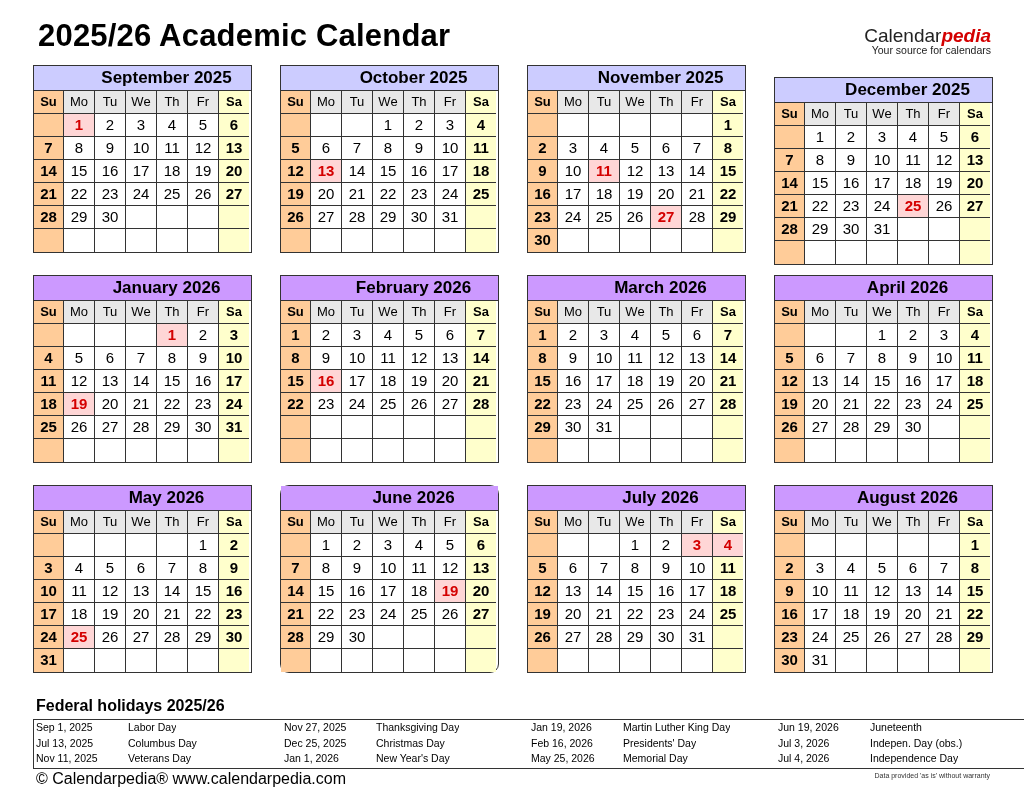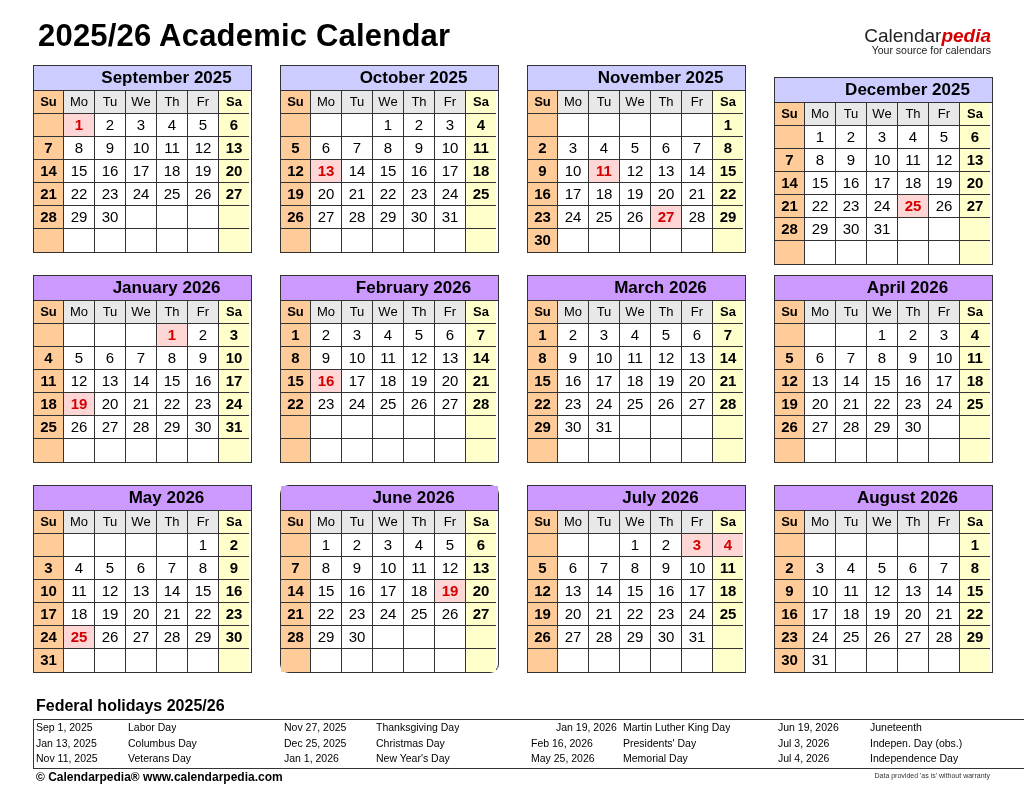--- a/index.html
+++ b/index.html
@@ -18,21 +18,21 @@
   .cell:nth-child(7n) { border-right: none; }
   .grid .cell:nth-last-child(-n+7) { border-bottom: none; }
   .dh { background: #e8e8e8; font-size: 13px; }
   .su { background: #ffcc99; font-weight: bold; }
   .sa { background: #ffffcc; font-weight: bold; }
   .hol { background: #ffd6d6 !important; color: #d40000; font-weight: bold; }
   .fh-title { position: absolute; left: 36px; top: 697px; font-size: 16px; font-weight: bold; }
   .fh-table { position: absolute; left: 33px; top: 719px; width: 1022px; height: 50px; border: 1.5px solid #333; font-size: 10.5px; }
   .fh-row { display: flex; height: 15.5px; line-height: 15.5px; }
   .fh-date, .fh-name { white-space: nowrap; overflow: hidden; }
-  .copy { position: absolute; left: 36px; top: 770px; font-size: 12px; font-weight: bold; }
+  .copy { position: absolute; left: 36px; top: 770px; font-size: 16px; }
   .warranty { position: absolute; right: 34px; top: 772px; font-size: 7px; color: #333; }
 </style>
 </head>
 <body>
 
 <div class="title">2025/26 Academic Calendar</div>
 <div class="brand">
   <div class="name"><span>Calendar</span><em>pedia</em></div>
   <div class="tag">Your source for calendars</div>
 </div>
@@ -688,27 +688,27 @@
     </div>
   </div>
 
 <div class="fh-title">Federal holidays 2025/26</div>
 <div class="fh-table" id="fh">
     <div class="fh-row" style="position: relative;">
       <span class="fh-date" style="position: absolute; left: 2px;">Sep 1, 2025</span>
       <span class="fh-name" style="position: absolute; left: 94px;">Labor Day</span>
       <span class="fh-date" style="position: absolute; left: 250px;">Nov 27, 2025</span>
       <span class="fh-name" style="position: absolute; left: 342px;">Thanksgiving Day</span>
-      <span class="fh-date" style="position: absolute; left: 522px;">Jan 19, 2026</span>
+      <span class="fh-date" style="position: absolute; left: 497px;">Jan 19, 2026</span>
       <span class="fh-name" style="position: absolute; left: 589px;">Martin Luther King Day</span>
       <span class="fh-date" style="position: absolute; left: 744px;">Jun 19, 2026</span>
       <span class="fh-name" style="position: absolute; left: 836px;">Juneteenth</span>
     </div>
     <div class="fh-row" style="position: relative;">
-      <span class="fh-date" style="position: absolute; left: 2px;">Jan 13, 2025</span>
+      <span class="fh-date" style="position: absolute; left: 2px;">Jul 13, 2025</span>
       <span class="fh-name" style="position: absolute; left: 94px;">Columbus Day</span>
       <span class="fh-date" style="position: absolute; left: 250px; text-align: center;">Dec 25, 2025</span>
       <span class="fh-name" style="position: absolute; left: 342px;">Christmas Day</span>
       <span class="fh-date" style="position: absolute; left: 497px;">Feb 16, 2026</span>
       <span class="fh-name" style="position: absolute; left: 589px;">Presidents' Day</span>
       <span class="fh-date" style="position: absolute; left: 744px;">Jul 3, 2026</span>
       <span class="fh-name" style="position: absolute; left: 836px;">Indepen. Day (obs.)</span>
     </div>
     <div class="fh-row" style="position: relative;">
       <span class="fh-date" style="position: absolute; left: 2px;">Nov 11, 2025</span>

